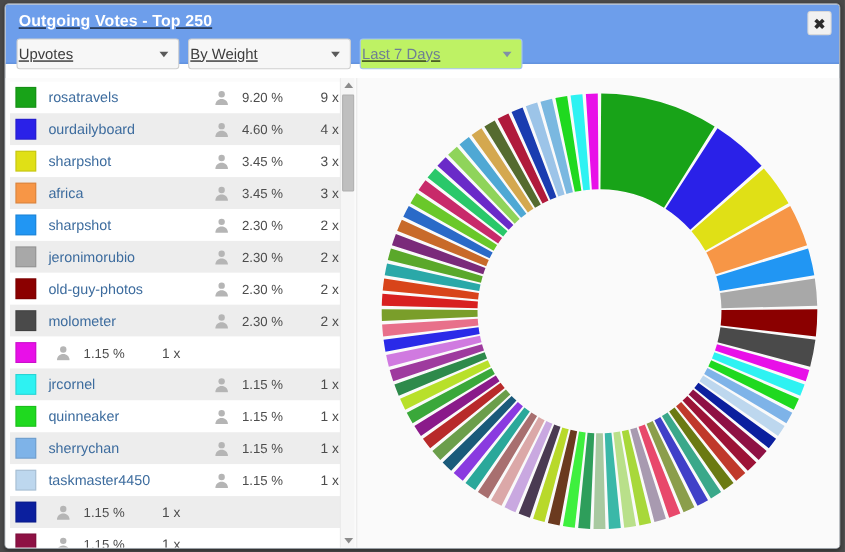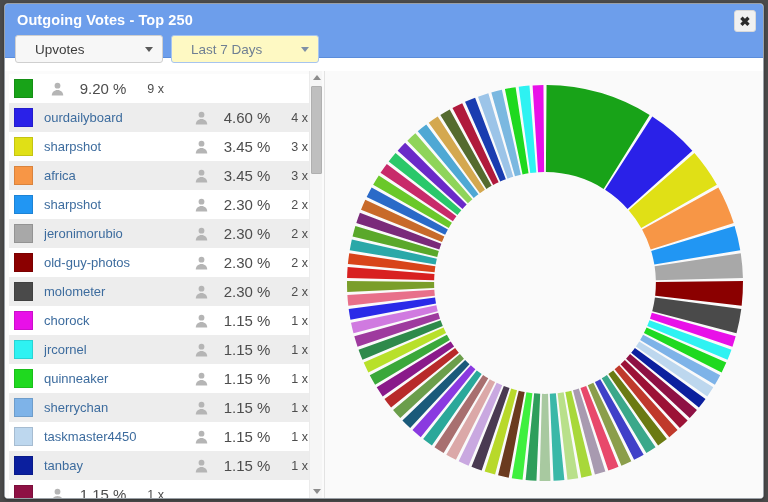--- a/index.html
+++ b/index.html
@@ -20,46 +20,47 @@
     overflow: hidden;
     box-shadow: 0 1px 3px rgba(0,0,0,.35);
   }
   
   #header {
     position: relative;
     height: 54px;
     background: #6d9eeb;
     border-bottom: 1px solid #5b8ddb;
     padding: 5px 8px 0 10px;
+    text-decoration: underline;
   }
   #title {
     color: #ffffff;
     font-size: 14.5px;
     font-weight: bold;
     letter-spacing: .1px;
     line-height: 20px;
     margin: 1px 0 5px 2px;
     white-space: nowrap;
   }
   #controls { display: flex; gap: 8px; align-items: center; }
   .sel {
     position: relative;
     width: 148px; height: 28px;
     background: #f7f7f7;
     border: 1px solid #cfcfcf;
     border-radius: 3px;
     display: flex; align-items: center;
-    padding: 0 19px;
+    padding: 0 1px;
     font-size: 13.5px;
     color: #3c3c3c;
     cursor: pointer;
     user-select: none;
   }
   .sel.disabled {
-    background: #fef9c3;
+    background: #bef264;
     border-color: #a6c4ef;
     color: #6f7f93;
     cursor: default;
   }
   .sel .caret {
     position: absolute; right: 9px; top: 50%;
     width: 0; height: 0;
     margin-top: -2px;
     border-left: 4.5px solid transparent;
     border-right: 4.5px solid transparent;
@@ -123,22 +124,22 @@
     overflow: hidden;
     text-overflow: ellipsis;
   }
   .avatar {
     flex: 0 0 26px;
     display: flex; align-items: center; justify-content: center;
     margin-right: 6px;
   }
   .pct {
     flex: 0 0 58px;
-    text-align: center;
-    font-size: 15px;
+    text-align: left;
+    font-size: 12px;
     color: #4d4d4d;
     padding-right: 4px;
   }
   .cnt {
     flex: 0 0 30px;
     text-align: right;
     font-size: 12.5px;
     color: #4d4d4d;
   }
   
@@ -192,37 +193,42 @@
 <div id="app">
 
   <div id="header">
     <div id="title">Outgoing Votes - Top 250</div>
 
     <div id="controls">
       <div class="sel">
         <span>Upvotes</span>
         <span class="caret"></span>
       </div>
+      <div class="sel">
+        <span>By Weight</span>
+        <span class="caret"></span>
+      </div>
       <div class="sel disabled">
         <span>Last 7 Days</span>
         <span class="caret"></span>
       </div>
     </div>
 
     <div id="close-btn">
       <span>✖</span>
     </div>
   </div>
 
   <div id="body">
 
     <div id="list-panel">
       <div id="list-scroll">
           <div class="row">
             <div class="swatch" style="background: rgb(24, 163, 24);"></div>
+            <div class="name">rosatravels</div>
             <div class="avatar">
               <svg width="15" height="15" viewBox="0 0 16 16" aria-hidden="true">
                 <circle cx="8" cy="5" r="3.1" fill="#b5b5b5"></circle>
                 <path d="M1.9 15.5c0-3.6 2.7-6 6.1-6s6.1 2.4 6.1 6z" fill="#b5b5b5"></path>
               </svg>
             </div>
             <div class="pct">9.20 %</div>
             <div class="cnt">9 x</div>
           </div>
           <div class="row alt">
@@ -304,21 +310,20 @@
               <svg width="15" height="15" viewBox="0 0 16 16" aria-hidden="true">
                 <circle cx="8" cy="5" r="3.1" fill="#b5b5b5"></circle>
                 <path d="M1.9 15.5c0-3.6 2.7-6 6.1-6s6.1 2.4 6.1 6z" fill="#b5b5b5"></path>
               </svg>
             </div>
             <div class="pct">2.30 %</div>
             <div class="cnt">2 x</div>
           </div>
           <div class="row">
             <div class="swatch" style="background: rgb(232, 16, 232);"></div>
-            <div class="name">chorock</div>
             <div class="avatar">
               <svg width="15" height="15" viewBox="0 0 16 16" aria-hidden="true">
                 <circle cx="8" cy="5" r="3.1" fill="#b5b5b5"></circle>
                 <path d="M1.9 15.5c0-3.6 2.7-6 6.1-6s6.1 2.4 6.1 6z" fill="#b5b5b5"></path>
               </svg>
             </div>
             <div class="pct">1.15 %</div>
             <div class="cnt">1 x</div>
           </div>
           <div class="row alt">
@@ -364,21 +369,20 @@
               <svg width="15" height="15" viewBox="0 0 16 16" aria-hidden="true">
                 <circle cx="8" cy="5" r="3.1" fill="#b5b5b5"></circle>
                 <path d="M1.9 15.5c0-3.6 2.7-6 6.1-6s6.1 2.4 6.1 6z" fill="#b5b5b5"></path>
               </svg>
             </div>
             <div class="pct">1.15 %</div>
             <div class="cnt">1 x</div>
           </div>
           <div class="row alt">
             <div class="swatch" style="background: rgb(11, 31, 158);"></div>
-            <div class="name">tanbay</div>
             <div class="avatar">
               <svg width="15" height="15" viewBox="0 0 16 16" aria-hidden="true">
                 <circle cx="8" cy="5" r="3.1" fill="#b5b5b5"></circle>
                 <path d="M1.9 15.5c0-3.6 2.7-6 6.1-6s6.1 2.4 6.1 6z" fill="#b5b5b5"></path>
               </svg>
             </div>
             <div class="pct">1.15 %</div>
             <div class="cnt">1 x</div>
           </div>
           <div class="row">

